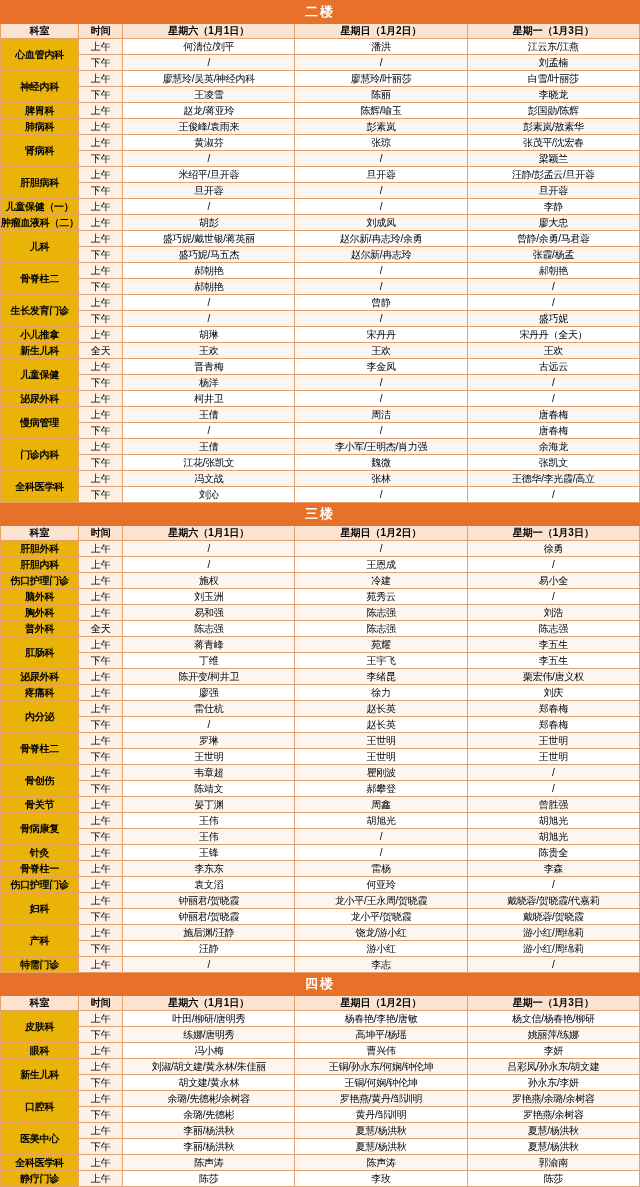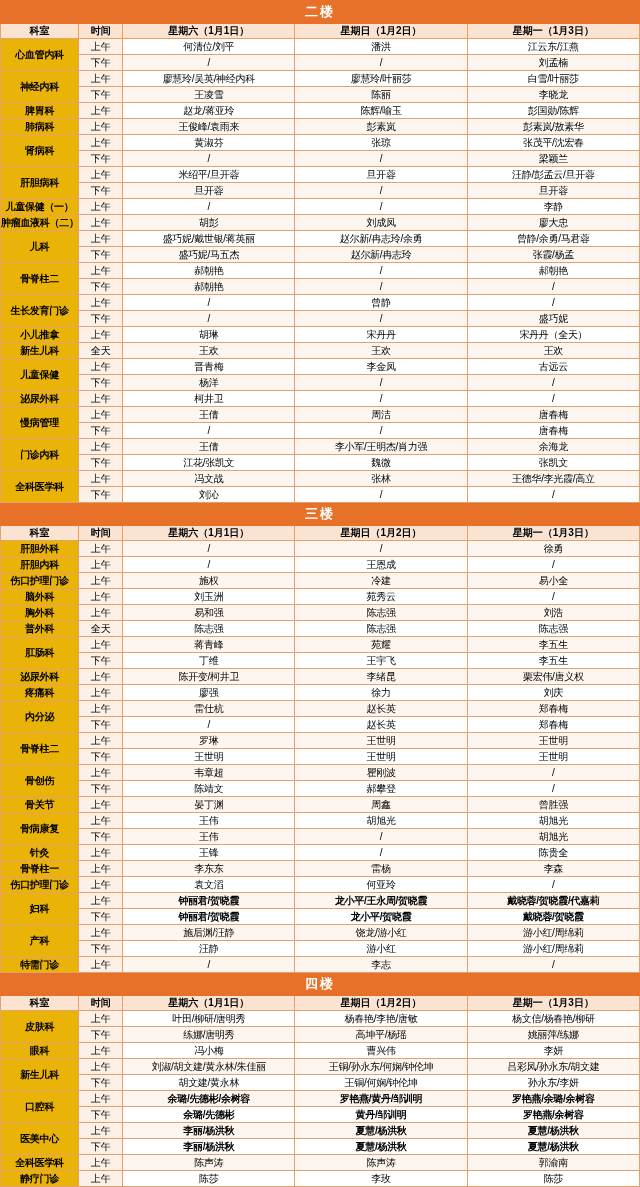--- a/index.html
+++ b/index.html
@@ -53,21 +53,21 @@
     background: #eab308;
     font-weight: bold;
     font-size: 10px;
   }
   td.time {
     background: #fdf0e6;
     font-size: 10px;
   }
   td.cell { background: #ffffff; }
   td.cell.alt { background: #fdf6f0; }
-  td.hl { color: #e0401f; font-weight: bold; }
+  td.hl { color: #e0401f; font-weight: normal; }
   td.slash { color: #444; }
   .tight { letter-spacing: -0.3px; }
 </style>
 </head>
 <body>
 
 <div class="sheet">
   <table class="sched">
     <colgroup>
       <col class="c-dept">

